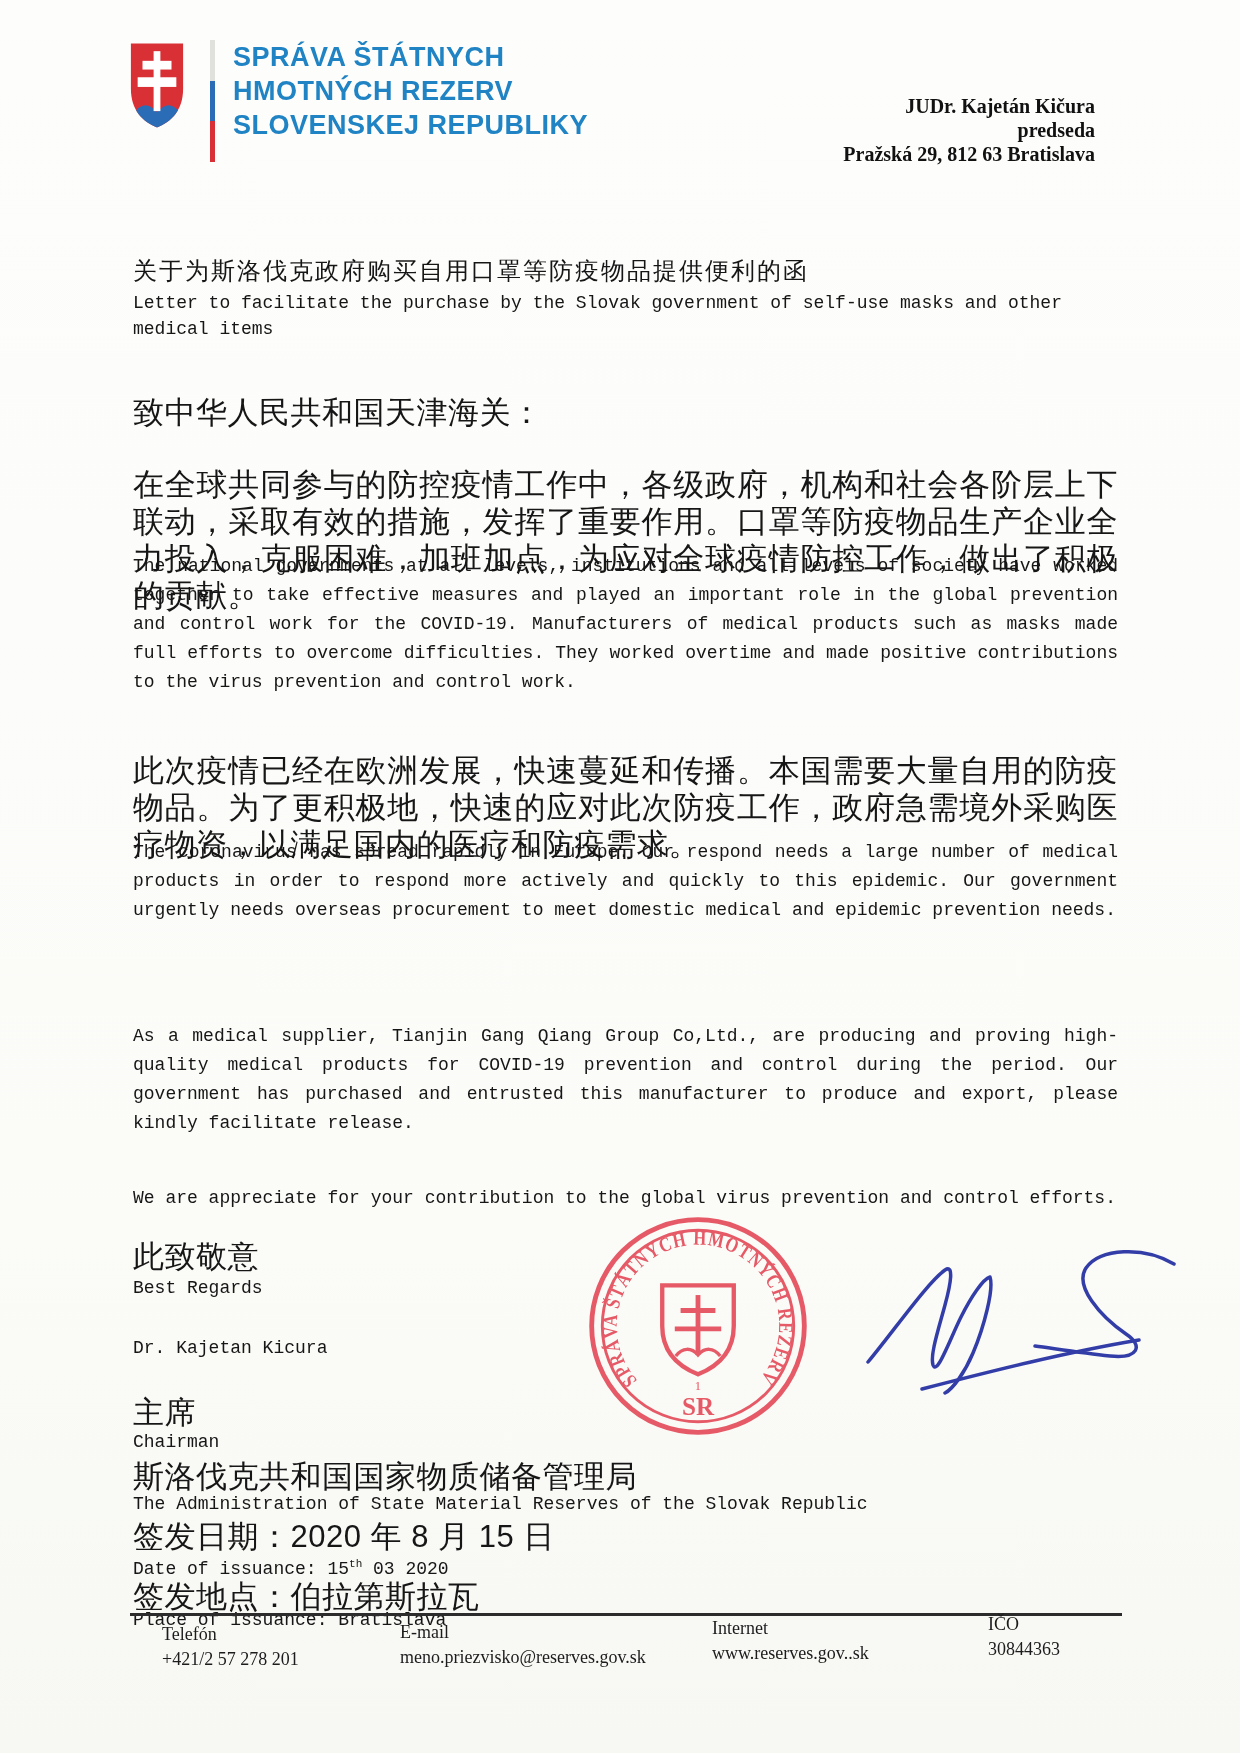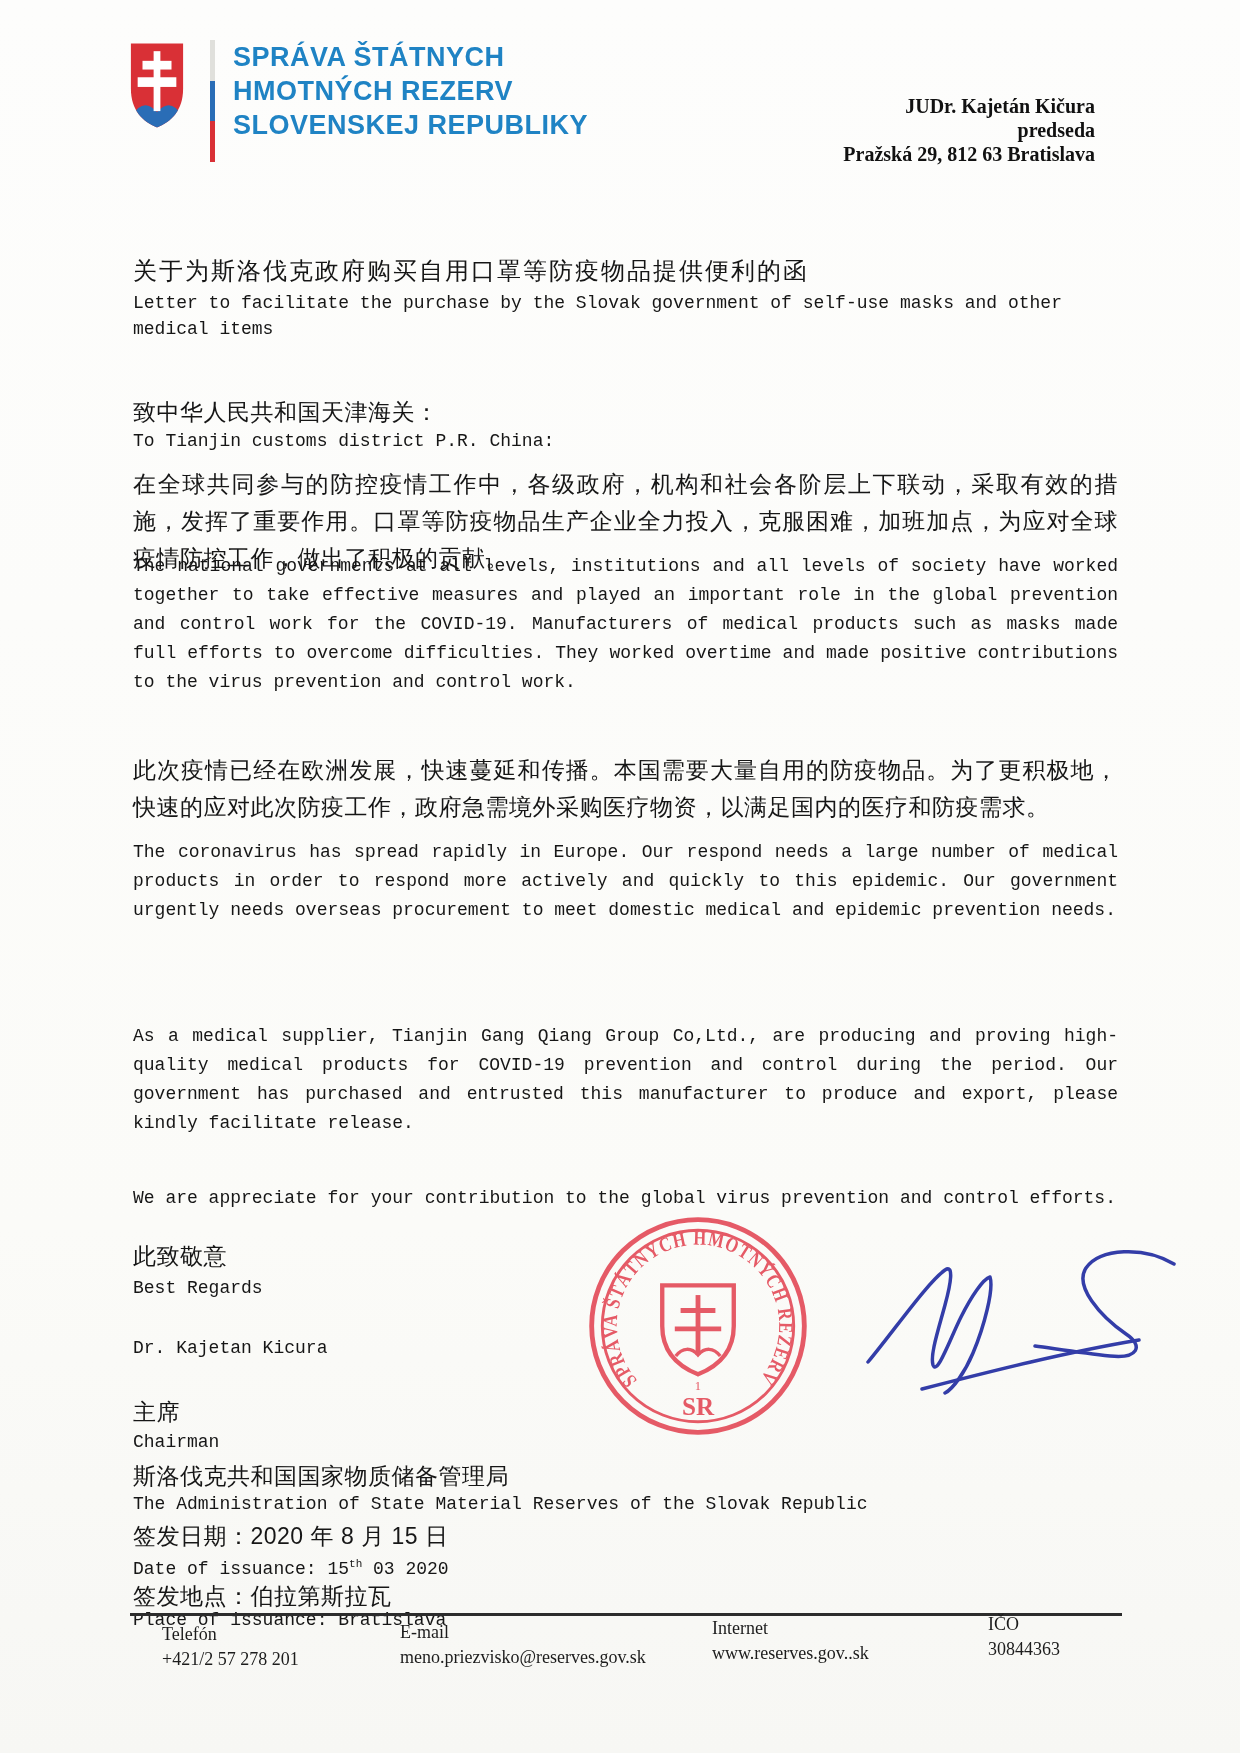--- a/index.html
+++ b/index.html
@@ -39,21 +39,21 @@
   }
 
   
   .title-block { position:absolute; left:133px; top:256px; width:985px; text-align:left; }
   .title-zh { font-size:24px; font-weight:500; letter-spacing:2px; line-height:30px; font-family:"Liberation Sans", sans-serif; }
   .title-en { font-family:"Liberation Mono", monospace; font-size:18px; line-height:26px; margin-top:4px; }
   .title-en2 { font-family:"Liberation Mono", monospace; font-size:18px; line-height:26px; }
 
   
   .para { position:absolute; left:133px; width:985px; }
-  .zh { font-size:23px; line-height:37px; font-family:"Liberation Sans", sans-serif; text-align:justify; letter-spacing:0.5px; }
+  .zh { font-size:31px; line-height:37px; font-family:"Liberation Sans", sans-serif; text-align:justify; letter-spacing:0.5px; }
   .en { font-family:"Liberation Mono", monospace; font-size:18px; line-height:29px; text-align:justify; }
   .en-last-left { text-align:left; }
 
   .pos-sal-zh  { top:394px; }
   .pos-sal-en  { top:427px; }
   .pos-p1-zh   { top:466px; }
   .pos-p1-en   { top:552px; }
   .pos-p2-zh   { top:752px; }
   .pos-p2-en   { top:838px; }
   .pos-p3-zh   { top:938px; }
@@ -130,21 +130,20 @@
     <div>Pražská 29, 812 63 Bratislava</div>
   </div>
 
   <div class="title-block">
     <div class="title-zh">关于为斯洛伐克政府购买自用口罩等防疫物品提供便利的函</div>
     <div class="title-en">Letter to facilitate the purchase by the Slovak government of self-use masks and other</div>
     <div class="title-en2">medical items</div>
   </div>
 
   <div class="para zh pos-sal-zh">致中华人民共和国天津海关：</div>
-  <div class="para en pos-sal-en en-last-left">To Tianjin customs district P.R. China:</div>
 
   <div class="para zh pos-p1-zh">在全球共同参与的防控疫情工作中，各级政府，机构和社会各阶层上下联动，采取有效的措施，发挥了重要作用。口罩等防疫物品生产企业全力投入，克服困难，加班加点，为应对全球疫情防控工作，做出了积极的贡献。</div>
   <div class="para en pos-p1-en">The national governments at all levels, institutions and all levels of society have worked together to take effective measures and played an important role in the global prevention and control work for the COVID-19. Manufacturers of medical products such as masks made full efforts to overcome difficulties. They worked overtime and made positive contributions to the virus prevention and control work.</div>
 
   <div class="para zh pos-p2-zh">此次疫情已经在欧洲发展，快速蔓延和传播。本国需要大量自用的防疫物品。为了更积极地，快速的应对此次防疫工作，政府急需境外采购医疗物资，以满足国内的医疗和防疫需求。</div>
   <div class="para en pos-p2-en">The coronavirus has spread rapidly in Europe. Our respond needs a large number of medical products in order to respond more actively and quickly to this epidemic. Our government urgently needs overseas procurement to meet domestic medical and epidemic prevention needs.</div>
 
   <div class="para en pos-p3-en">As a medical supplier, Tianjin Gang Qiang Group Co,Ltd., are producing and proving high-quality medical products for COVID-19 prevention and control during the period. Our government has purchased and entrusted this manufacturer to produce and export, please kindly facilitate release.</div>
 
   <div class="para en pos-p4-en en-last-left">We are appreciate for your contribution to the global virus prevention and control efforts.</div>

